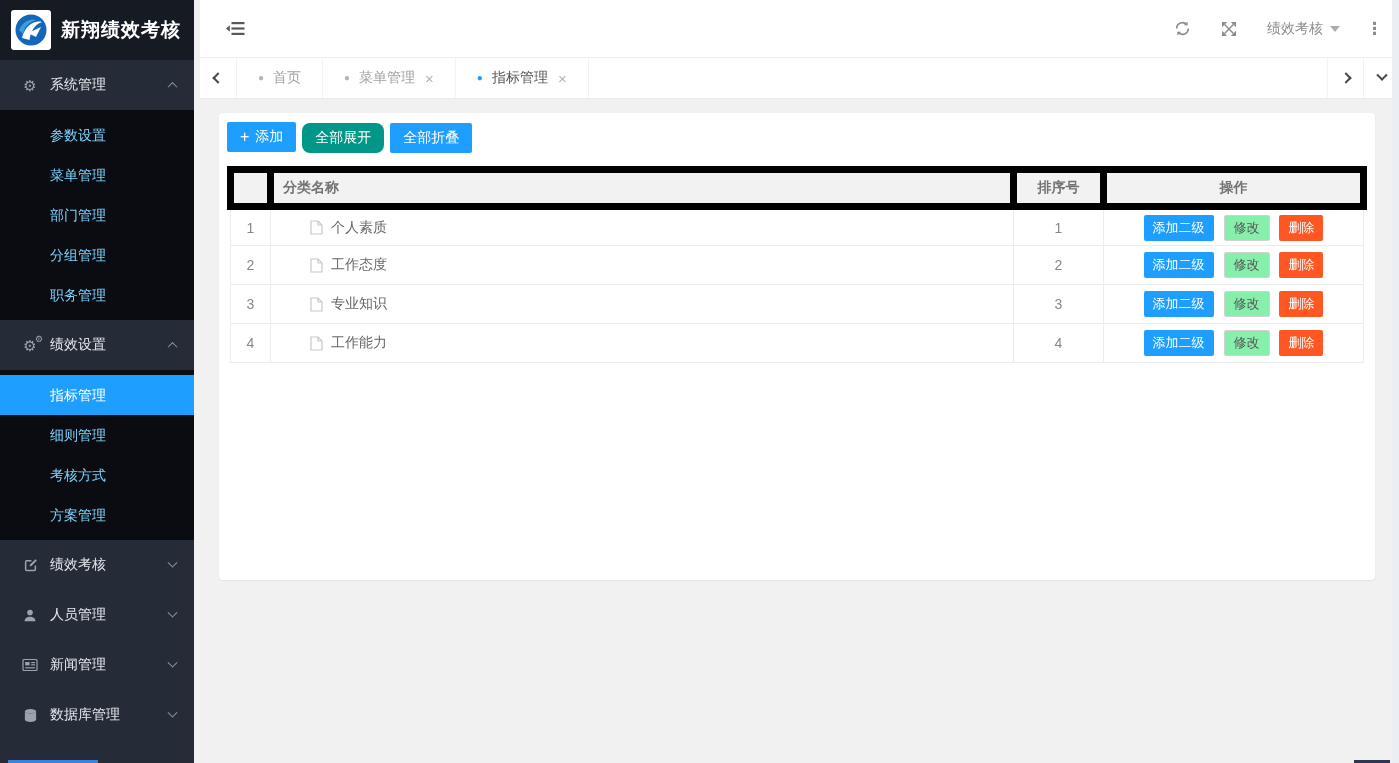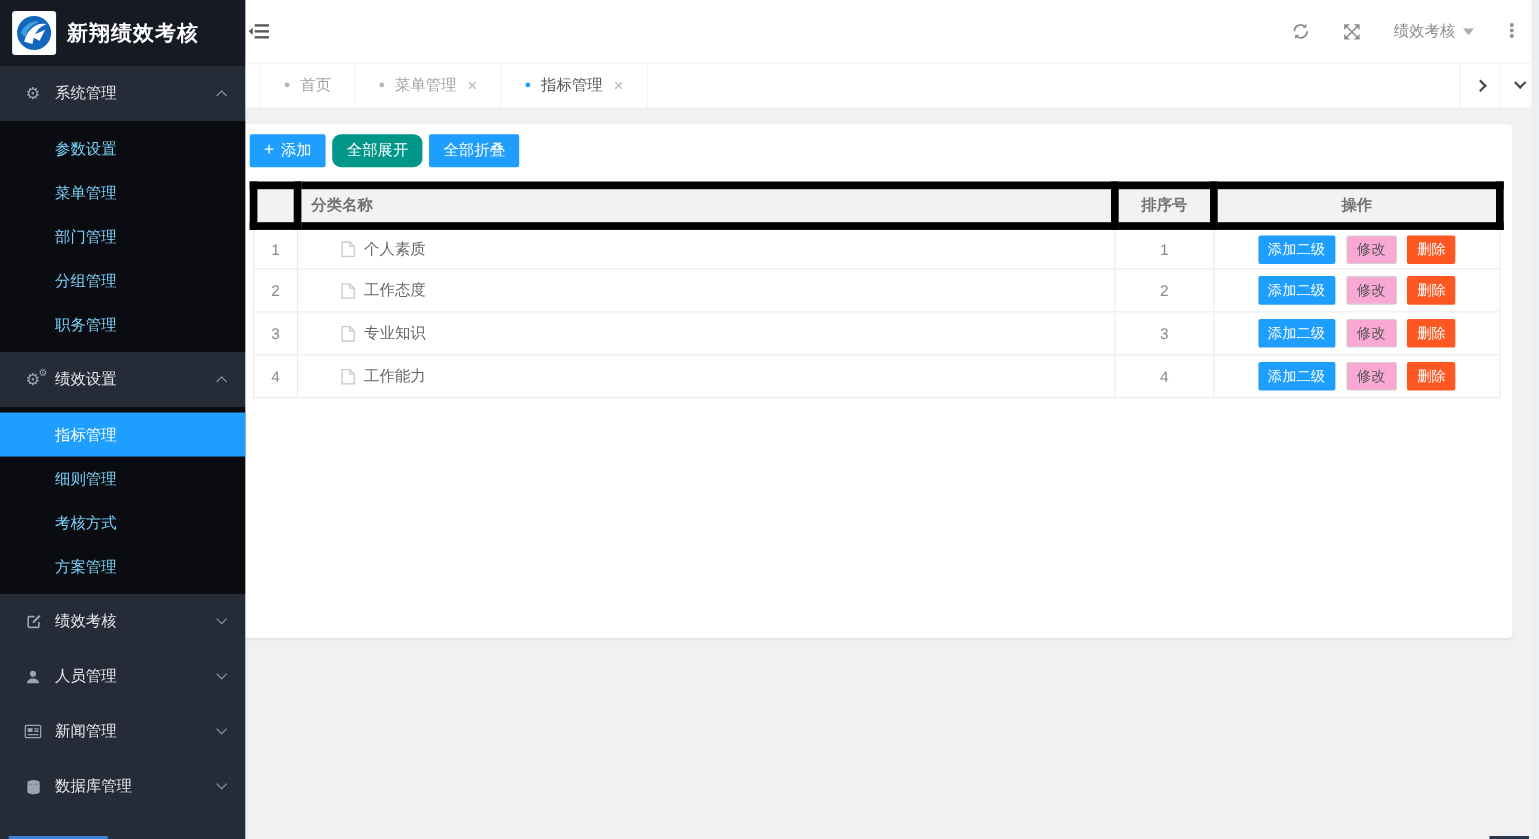--- a/index.html
+++ b/index.html
@@ -1,20 +1,20 @@
 <!DOCTYPE html>
 <html><head>
 <meta charset="utf-8">
 <style>
   * { box-sizing: border-box; margin: 0; padding: 0; }
   html,body { width:1399px; height:763px; overflow:hidden; }
   body { font-family:"Liberation Sans","DejaVu Sans",sans-serif; font-size:14px; background:#f1f1f1; position:relative; }
 
   
-  .sidebar { position:absolute; left:0; top:0; width:223px; height:763px; background:#262c37; overflow:hidden; z-index:2; }
+  .sidebar { position:absolute; left:0; top:0; width:194px; height:763px; background:#262c37; overflow:hidden; z-index:2; }
   .logo-bar { height:60px; background:#161a22; display:flex; align-items:center; padding-left:11px; }
   .logo-img { width:40px; height:40px; background:#fff; border-radius:3px; display:flex; align-items:center; justify-content:center; flex:0 0 auto; }
   .app-title { color:#fff; font-size:19px; font-weight:bold; margin-left:10px; letter-spacing:1px; white-space:nowrap; }
   .menu-item { height:50px; display:flex; align-items:center; padding:0 18px 0 20px; color:#e3e7ee; cursor:pointer; }
   .mi-icon { width:20px; display:flex; align-items:center; justify-content:center; color:#9aa3b0; font-size:14px; flex:0 0 auto; position:relative; }
   .mi-label { flex:1; margin-left:10px; }
   .chev { display:inline-block; width:7px; height:7px; border-right:1.5px solid #8d95a3; border-bottom:1.5px solid #8d95a3; }
   .chev.up { transform:rotate(-135deg) translate(-1px,-1px); }
   .chev.down { transform:rotate(45deg) translate(-2px,-2px); }
   .submenu { background:#0a0c11; padding:5px 0; }
@@ -62,21 +62,21 @@
   .col-sort { width:90px; }
   .col-act { width:260px; }
   .grid th.th-name { text-align:left; padding-left:9px; }
   .td-idx, .td-sort { text-align:center; color:#888; }
   .td-name { padding-left:39px; }
   .name-wrap { display:flex; align-items:center; }
   .name-wrap svg { margin-right:8px; flex:0 0 auto; }
   .td-act { text-align:center; }
   .abtn { display:inline-block; height:26px; line-height:26px; padding:0 9px; font-size:13px; border-radius:2px; margin:0 3px; cursor:pointer; border:none; font-family:inherit; }
   .abtn-blue { background:#1e9fff; color:#fff; }
-  .abtn-plain { background:#f9a8d4; border:1px solid #d2d2d2; color:#555; line-height:24px; }
+  .abtn-plain { background:#86efac; border:1px solid #d2d2d2; color:#555; line-height:24px; }
   .abtn-danger { background:#ff5722; color:#fff; }
 
   
   .v-scroll-track { position:absolute; right:0; top:0; width:7px; height:763px; background:#ebeff4; z-index:5; }
   .h-thumb-blue { position:absolute; left:8px; bottom:0; width:90px; height:3px; background:#3b82d8; z-index:6; }
   .h-thumb-dark { position:absolute; right:9px; bottom:0; width:36px; height:3px; background:#2c3850; z-index:6; }
 </style>
 </head>
 <body>
 

